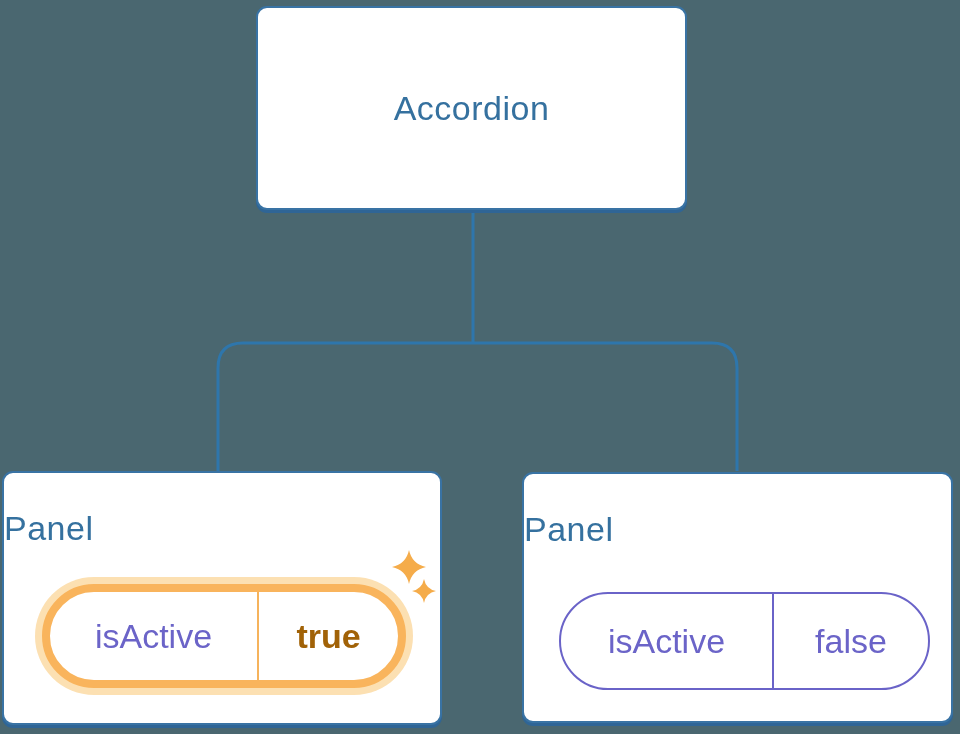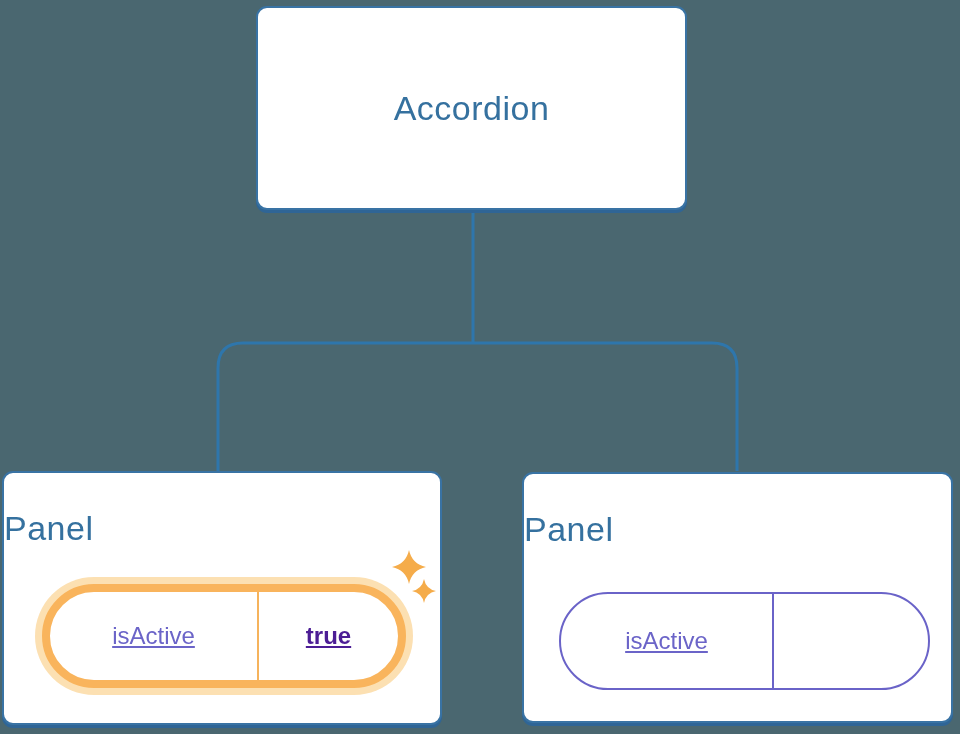--- a/index.html
+++ b/index.html
@@ -75,26 +75,25 @@
   }
   .pill-inactive {
     left: 35px; top: 118px;
     width: 371px; height: 98px;
     border: 2px solid #6A63C8;
   }
   .pill-cell {
     display: flex;
     align-items: center;
     justify-content: center;
-    font-size: 24px;
+    font-size: 34px;
     color: #6B64C8;
-    text-decoration: underline;
   }
   .pill-active .cell-key   { width: 207px; }
-  .pill-active .cell-value { flex: 1; font-weight: 700; color: #4c1d95; }
+  .pill-active .cell-value { flex: 1; font-weight: 700; color: #a16207; }
   .pill-inactive .cell-key   { width: 211px; }
   .pill-inactive .cell-value { flex: 1; }
   .pill-divider-orange {
     width: 2px;
     background: #F6B35C;
   }
   .pill-divider-purple {
     width: 2px;
     background: #6A63C8;
   }
@@ -132,16 +131,17 @@
       <path d="M 36 34 Q 38 44 48 46 Q 38 48 36 58 Q 34 48 24 46 Q 34 44 36 34 Z" fill="#F5AC4A"></path>
     </svg>
   </div>
 
   <div class="node panel-node-right">
     <div class="panel-title">Panel</div>
 
     <div class="pill pill-inactive">
       <div class="pill-cell cell-key">isActive</div>
       <div class="pill-divider-purple"></div>
+      <div class="pill-cell cell-value">false</div>
     </div>
   </div>
 
 </div>
 
 </body></html>

